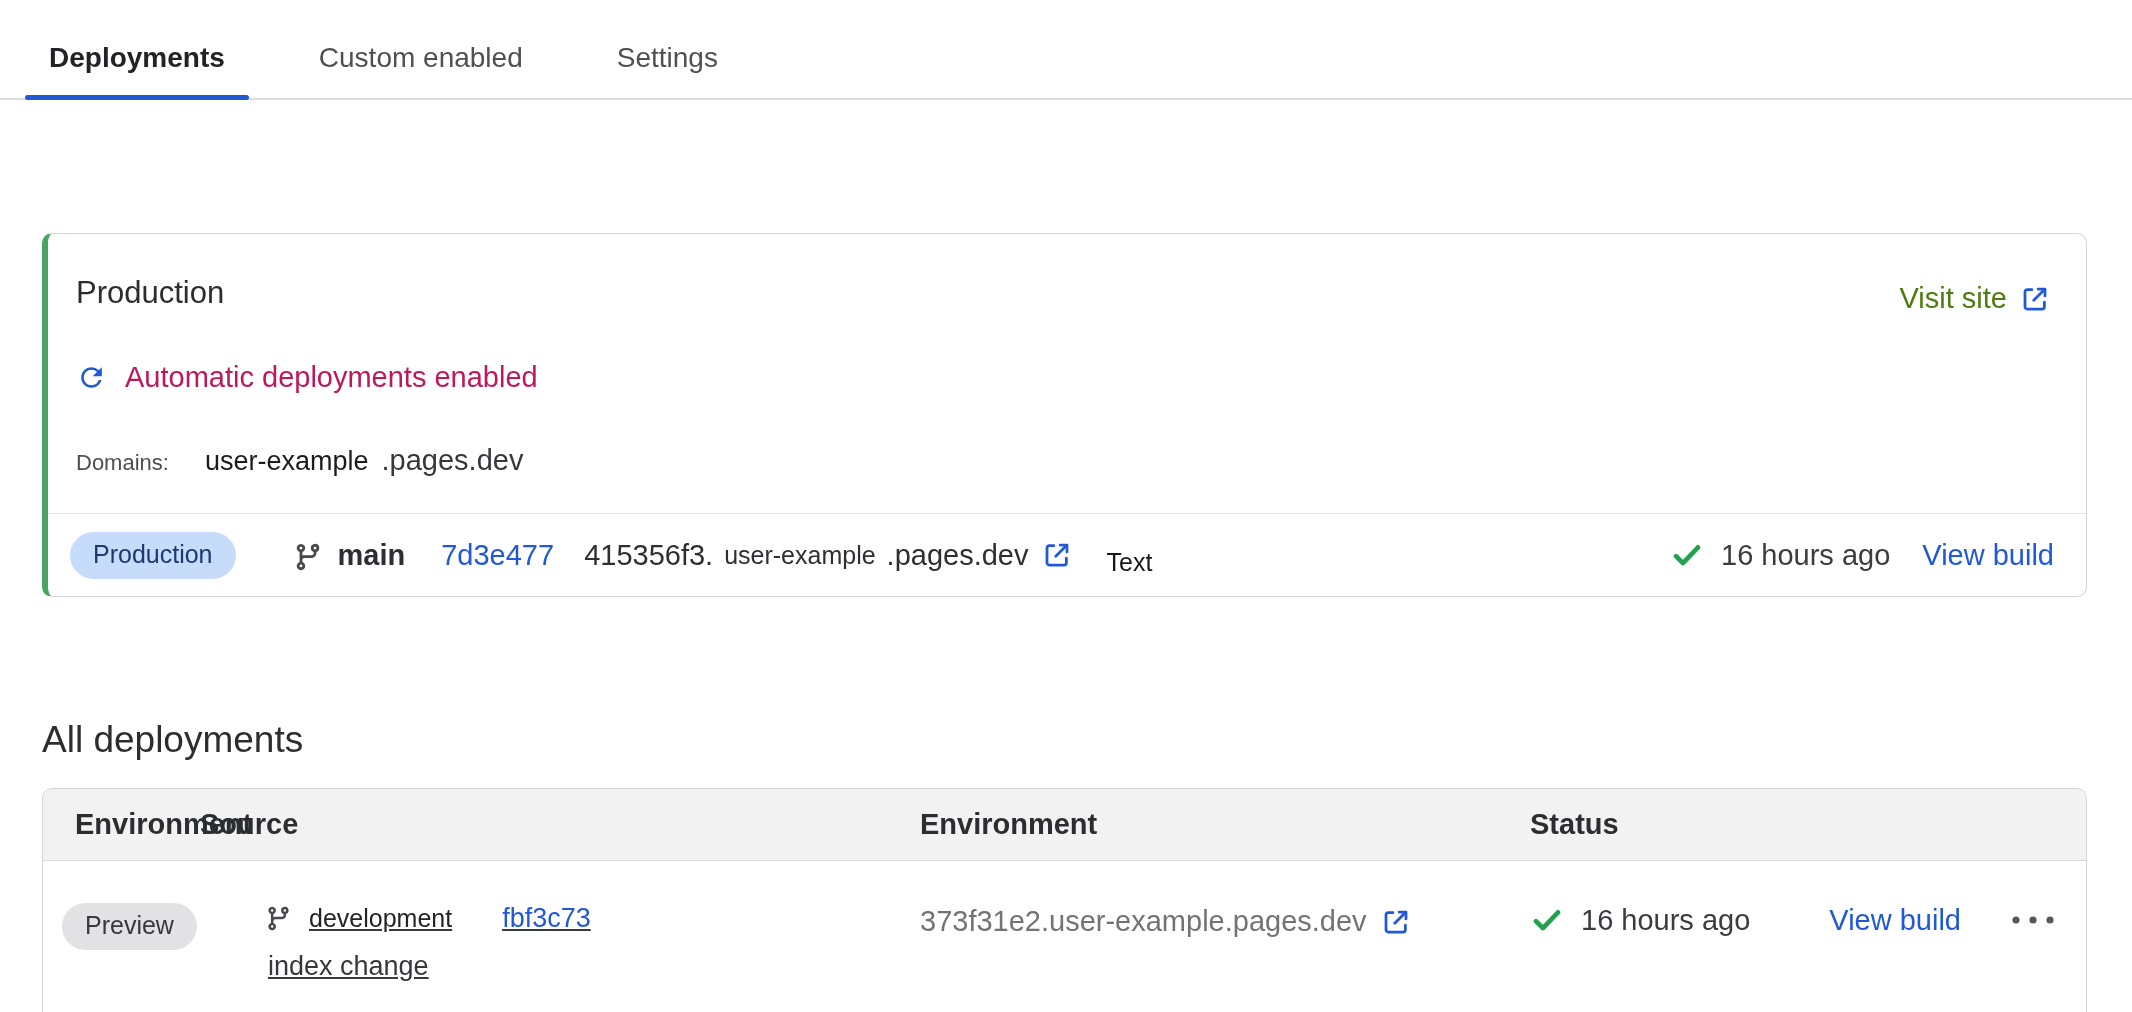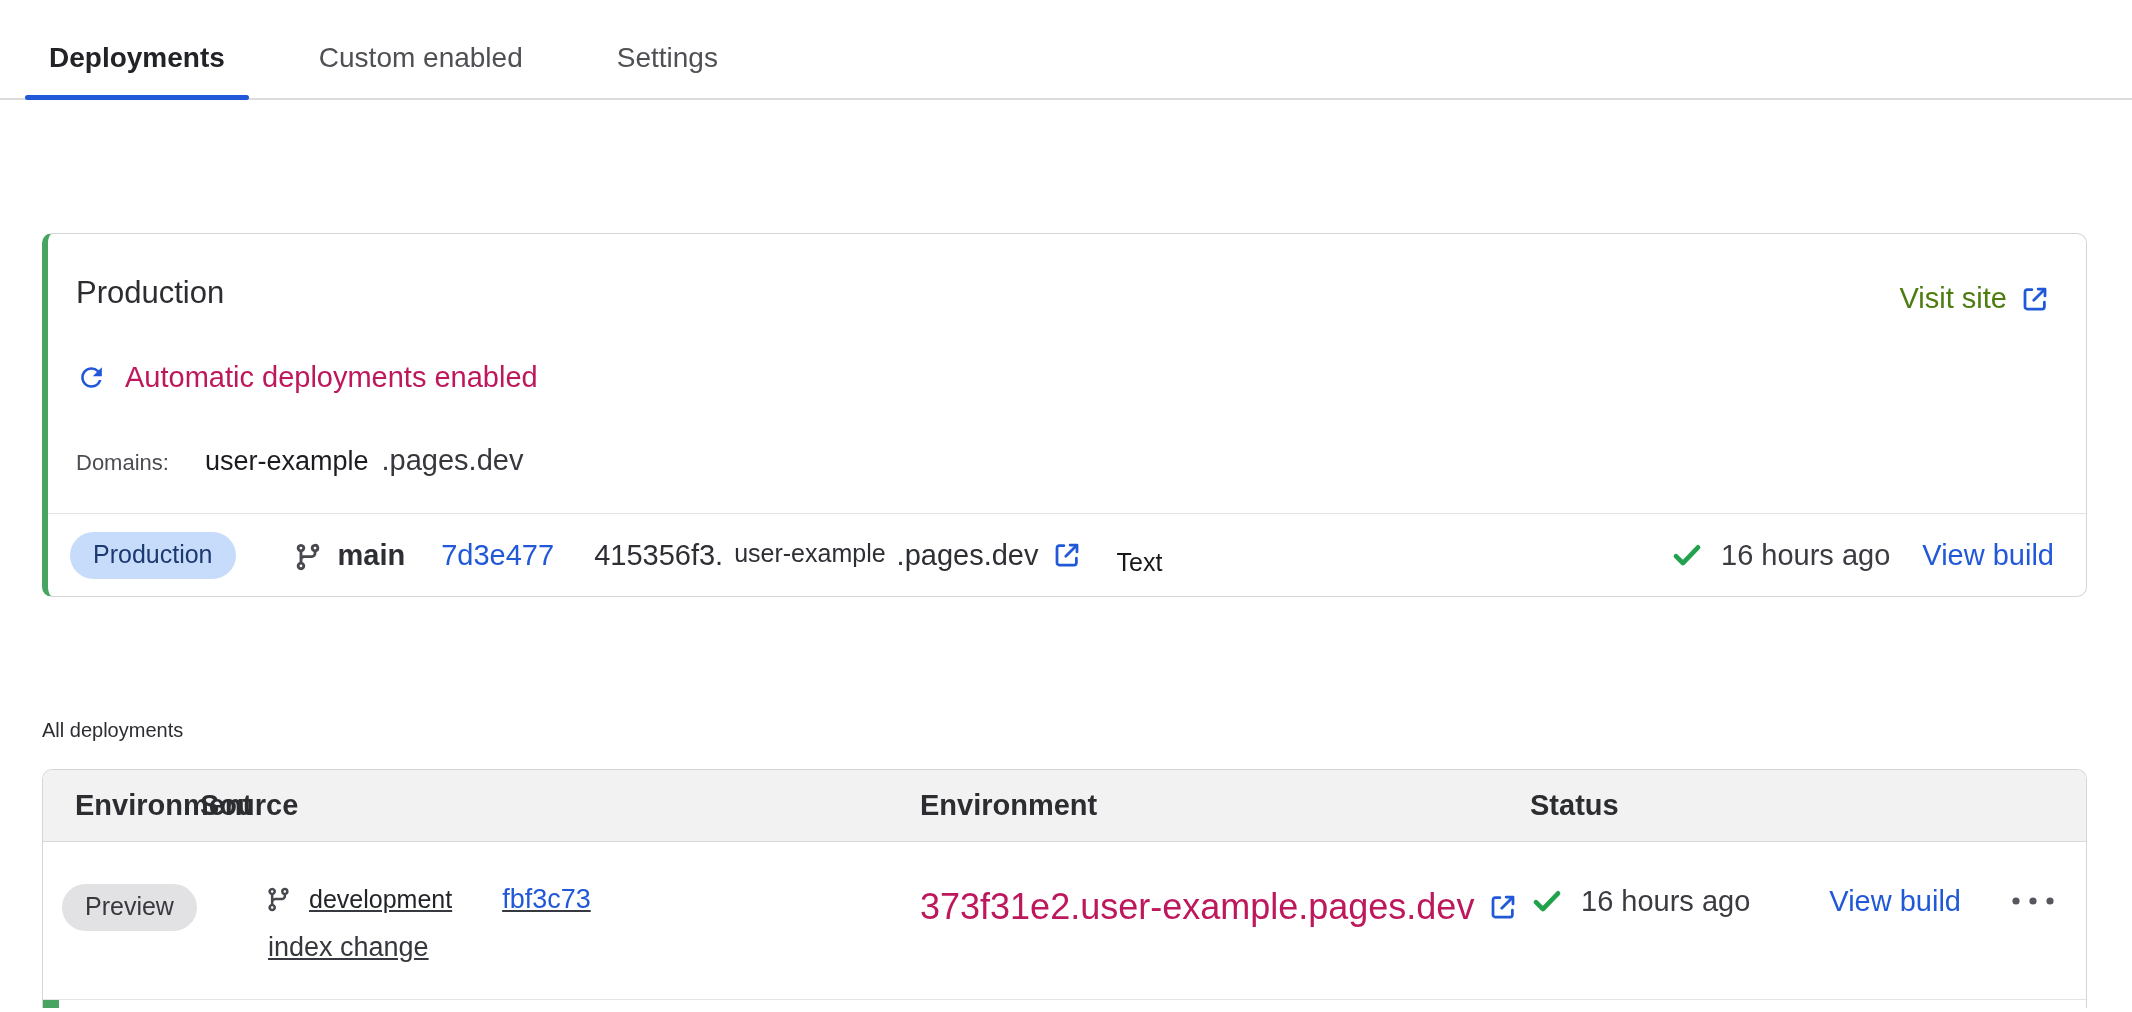--- a/index.html
+++ b/index.html
@@ -51,30 +51,30 @@
     display:flex; align-items:center; padding:0 32px 0 22px;
   }
   .badge { display:inline-block; font-size:25px; line-height:1; padding:10px 23px 12px; border-radius:999px; white-space:nowrap; }
   .badge-blue { background:#c6dcfa; color:#1c3a70; }
   .badge-gray { background:#e2e2e4; color:#38393e; }
 
   .branch-group { display:flex; align-items:flex-end; gap:15px; margin-left:57px; }
   .branch-name { font-size:29px; font-weight:700; color:#2e2f34; }
   .link { color:#2158d8; cursor:pointer; text-decoration:none; }
   .commit-link { margin-left:36px; font-size:29px; }
-  .deploy-url { display:flex; align-items:flex-start; margin-left:40px; font-size:29px; color:#2e2f34; white-space:nowrap; }
+  .deploy-url { display:flex; align-items:center; margin-left:30px; font-size:29px; color:#2e2f34; white-space:nowrap; }
   .deploy-url .mid { font-size:25px; margin:0 11px; }
   .ext-btn { margin-left:14px; align-self:center; display:inline-flex; cursor:pointer; }
   .commit-msg { margin-left:34px; font-size:25px; color:#17181a; position:relative; top:7px; }
   .row-right { margin-left:auto; display:flex; align-items:center; }
   .time-text { margin-left:17px; font-size:29px; color:#3a3c41; }
   .view-build { margin-left:32px; font-size:29px; }
 
   
-  .all-deployments-title { margin:122px 0 4px 42px; font-size:20px; font-weight:400; color:#2c2d31; }
+  .all-deployments-title { margin:122px 0 4px 42px; font-size:37px; font-weight:400; color:#2c2d31; }
   .table {
     margin:27px 45px 0 42px;
     border:1px solid #d4d5d9; border-bottom:none;
     border-radius:10px 10px 0 0;
   }
   .grid-cols { display:grid; grid-template-columns:157px 720px 610px 1fr; }
   .thead {
     align-items:center; height:72px;
     background:#f2f2f3; border-bottom:1px solid #d7d8db;
     border-radius:9px 9px 0 0;
@@ -84,21 +84,21 @@
   .trow {
     align-items:start; padding-top:42px; height:158px;
     border-bottom:1px solid #e3e4e7; background:#fff;
   }
   .cell-env { padding-left:19px; }
   .cell-source { padding-left:65px;text-decoration:underline; }
   .source-line1 { display:flex; align-items:center; gap:17px; }
   .source-branch { font-size:25px; color:#232428; }
   .source-commit { margin-left:33px; font-size:27px; }
   .source-msg { margin-top:17px; font-size:27px; color:#35373c; padding-left:3px; }
-  .cell-deploy { display:flex; align-items:baseline; font-size:36px; color:#be185d; padding-top:2px; white-space:nowrap;text-align:center; }
+  .cell-deploy { display:flex; align-items:baseline; font-size:29px; color:#737373; padding-top:2px; white-space:nowrap;text-align:center; }
   .cell-status { display:flex; align-items:center; justify-content:space-between; padding-right:28px; }
   .status-left { display:flex; align-items:center; }
   .menu-btn { display:inline-flex; align-items:center; cursor:pointer; padding:6px 2px; }
   .next-row-indicator { height:8px; width:16px; background:#48a561; }
 
   .icon { display:inline-flex; flex:none; }
 </style>
 </head>
 <body>
 

